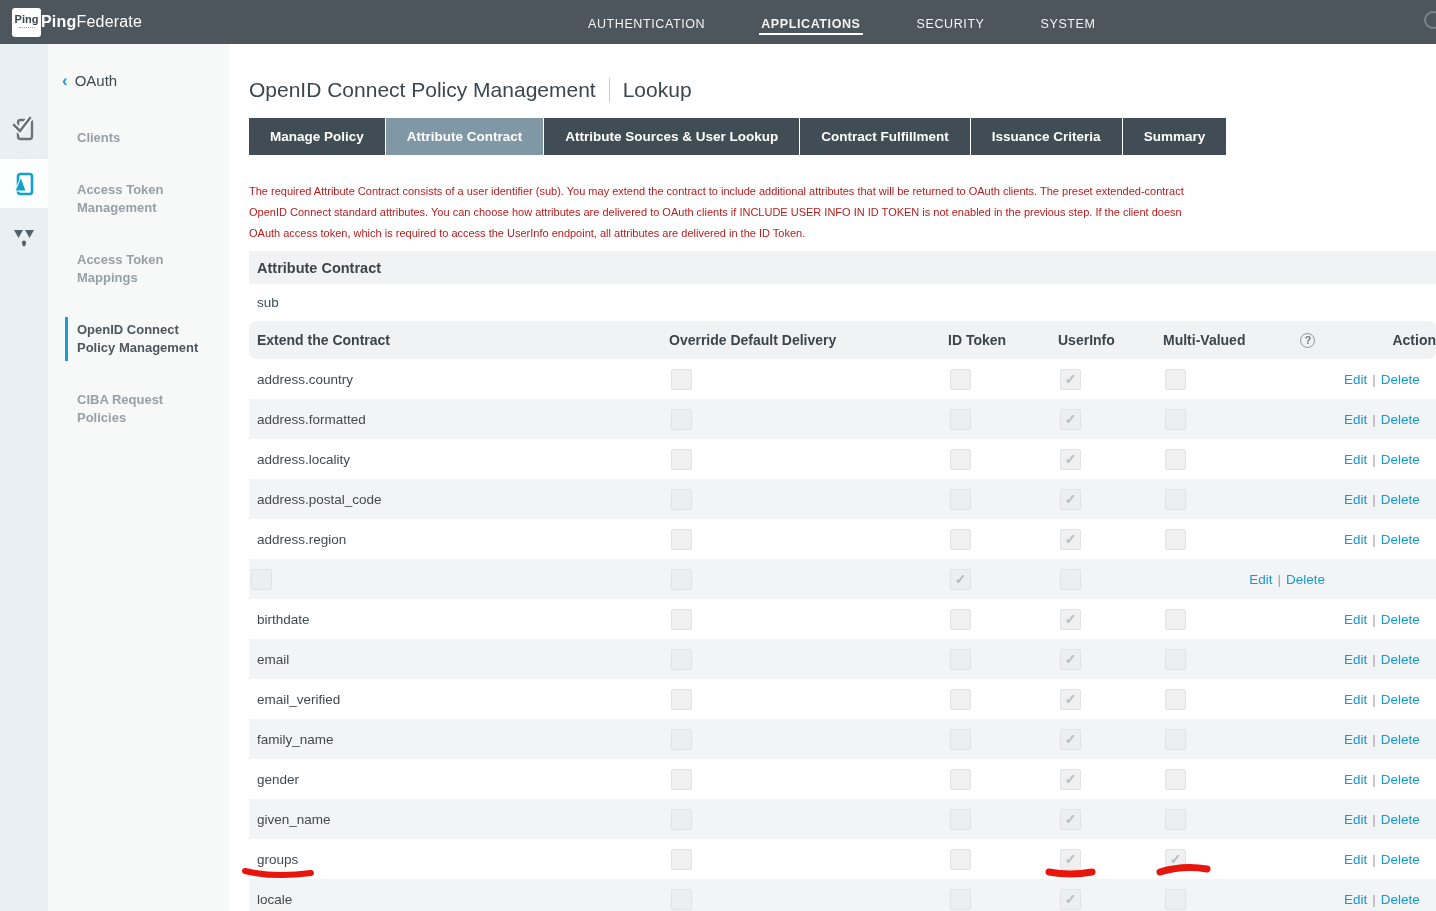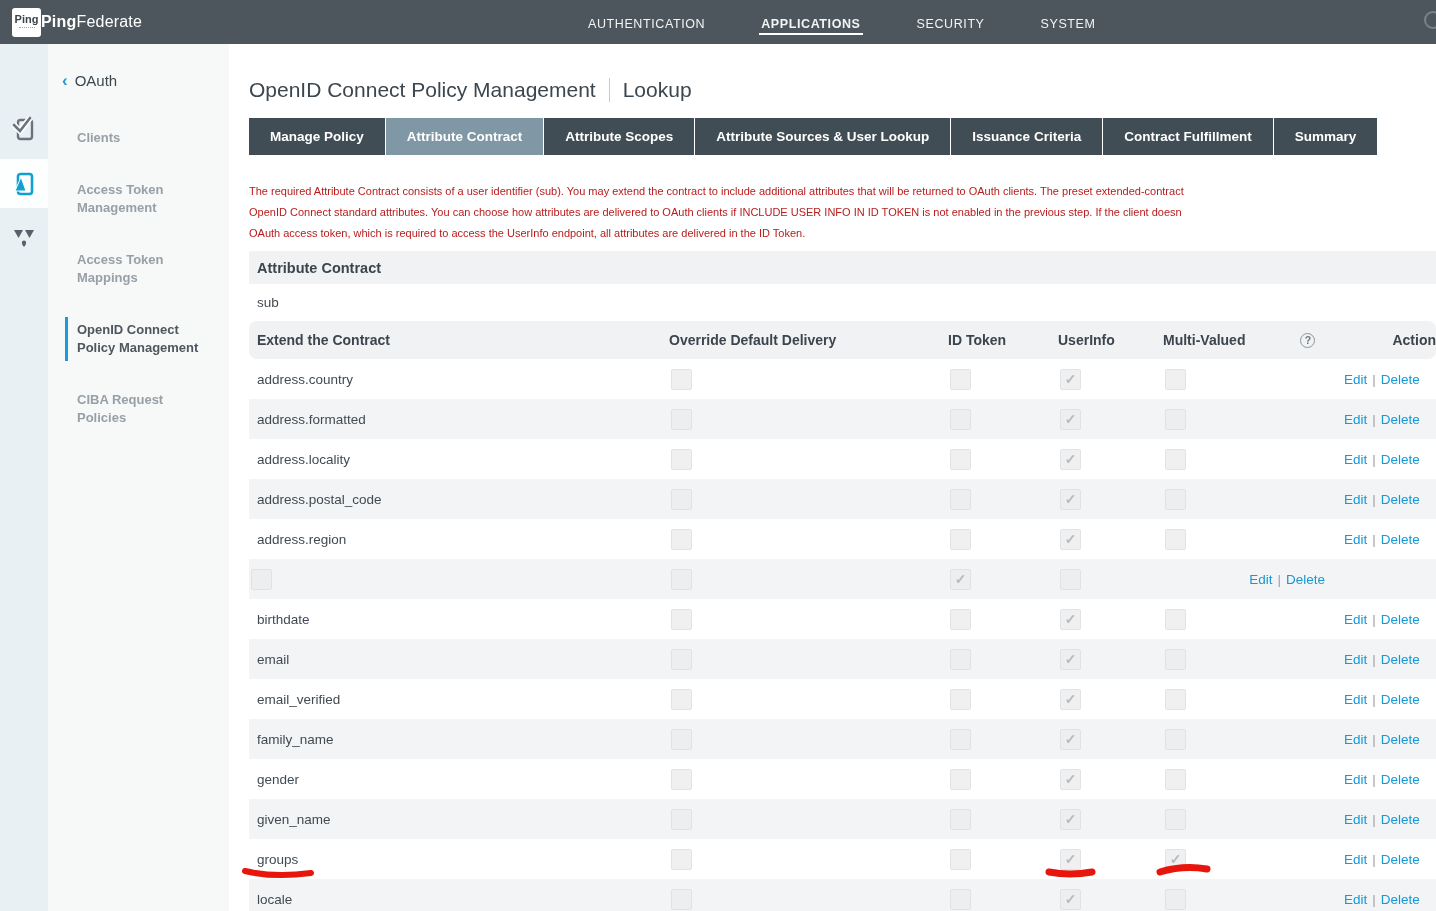--- a/index.html
+++ b/index.html
@@ -148,24 +148,23 @@
   <div class="content">
     <div class="page-title">
       <span class="pt-main">OpenID Connect Policy Management</span>
       <span class="pt-sep"></span>
       <span class="pt-sub">Lookup</span>
     </div>
 
     <div class="tabs" id="tabs">
         <div class="tab">Manage Policy</div>
         <div class="tab active">Attribute Contract</div>
-        <div class="tab">Attribute Scopes</div>
         <div class="tab">Attribute Sources &amp; User Lookup</div>
+        <div class="tab">Contract Fulfillment</div>
         <div class="tab">Issuance Criteria</div>
-        <div class="tab">Contract Fulfillment</div>
         <div class="tab">Summary</div>
       </div>
 
     <div class="desc">
       <div class="desc-line">The required Attribute Contract consists of a user identifier (sub). You may extend the contract to include additional attributes that will be returned to OAuth clients. The preset extended-contract</div>
       <div class="desc-line">OpenID Connect standard attributes. You can choose how attributes are delivered to OAuth clients if INCLUDE USER INFO IN ID TOKEN is not enabled in the previous step. If the client doesn</div>
       <div class="desc-line">OAuth access token, which is required to access the UserInfo endpoint, all attributes are delivered in the ID Token.</div>
     </div>
 
     <div class="band">Attribute Contract</div>

